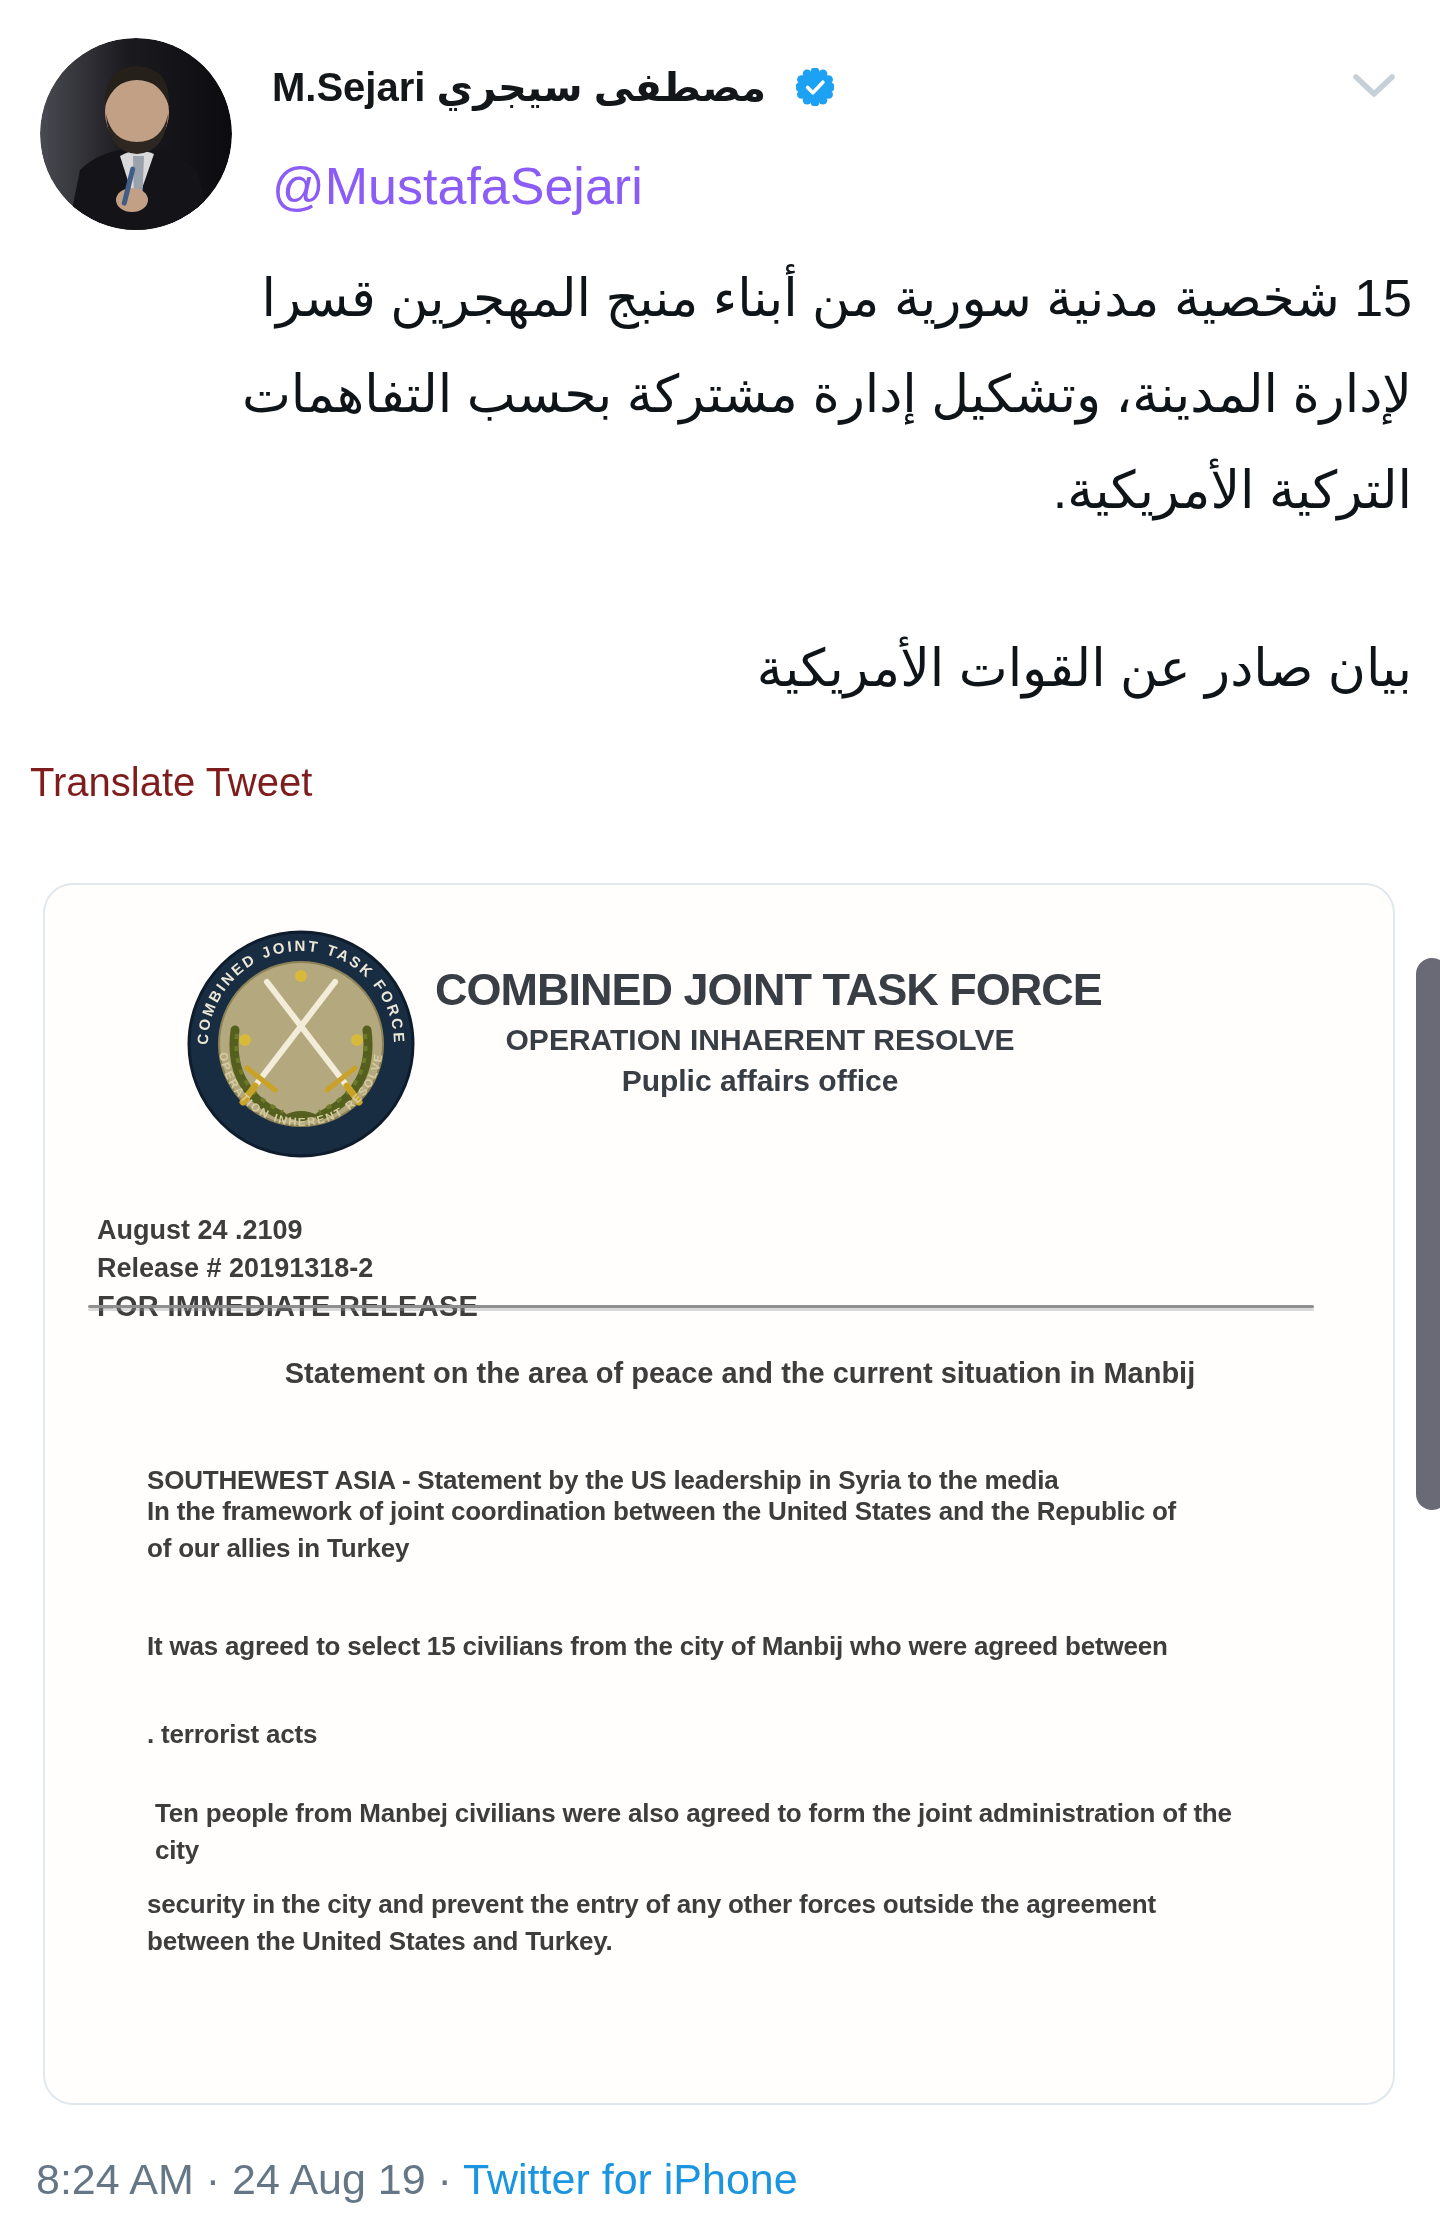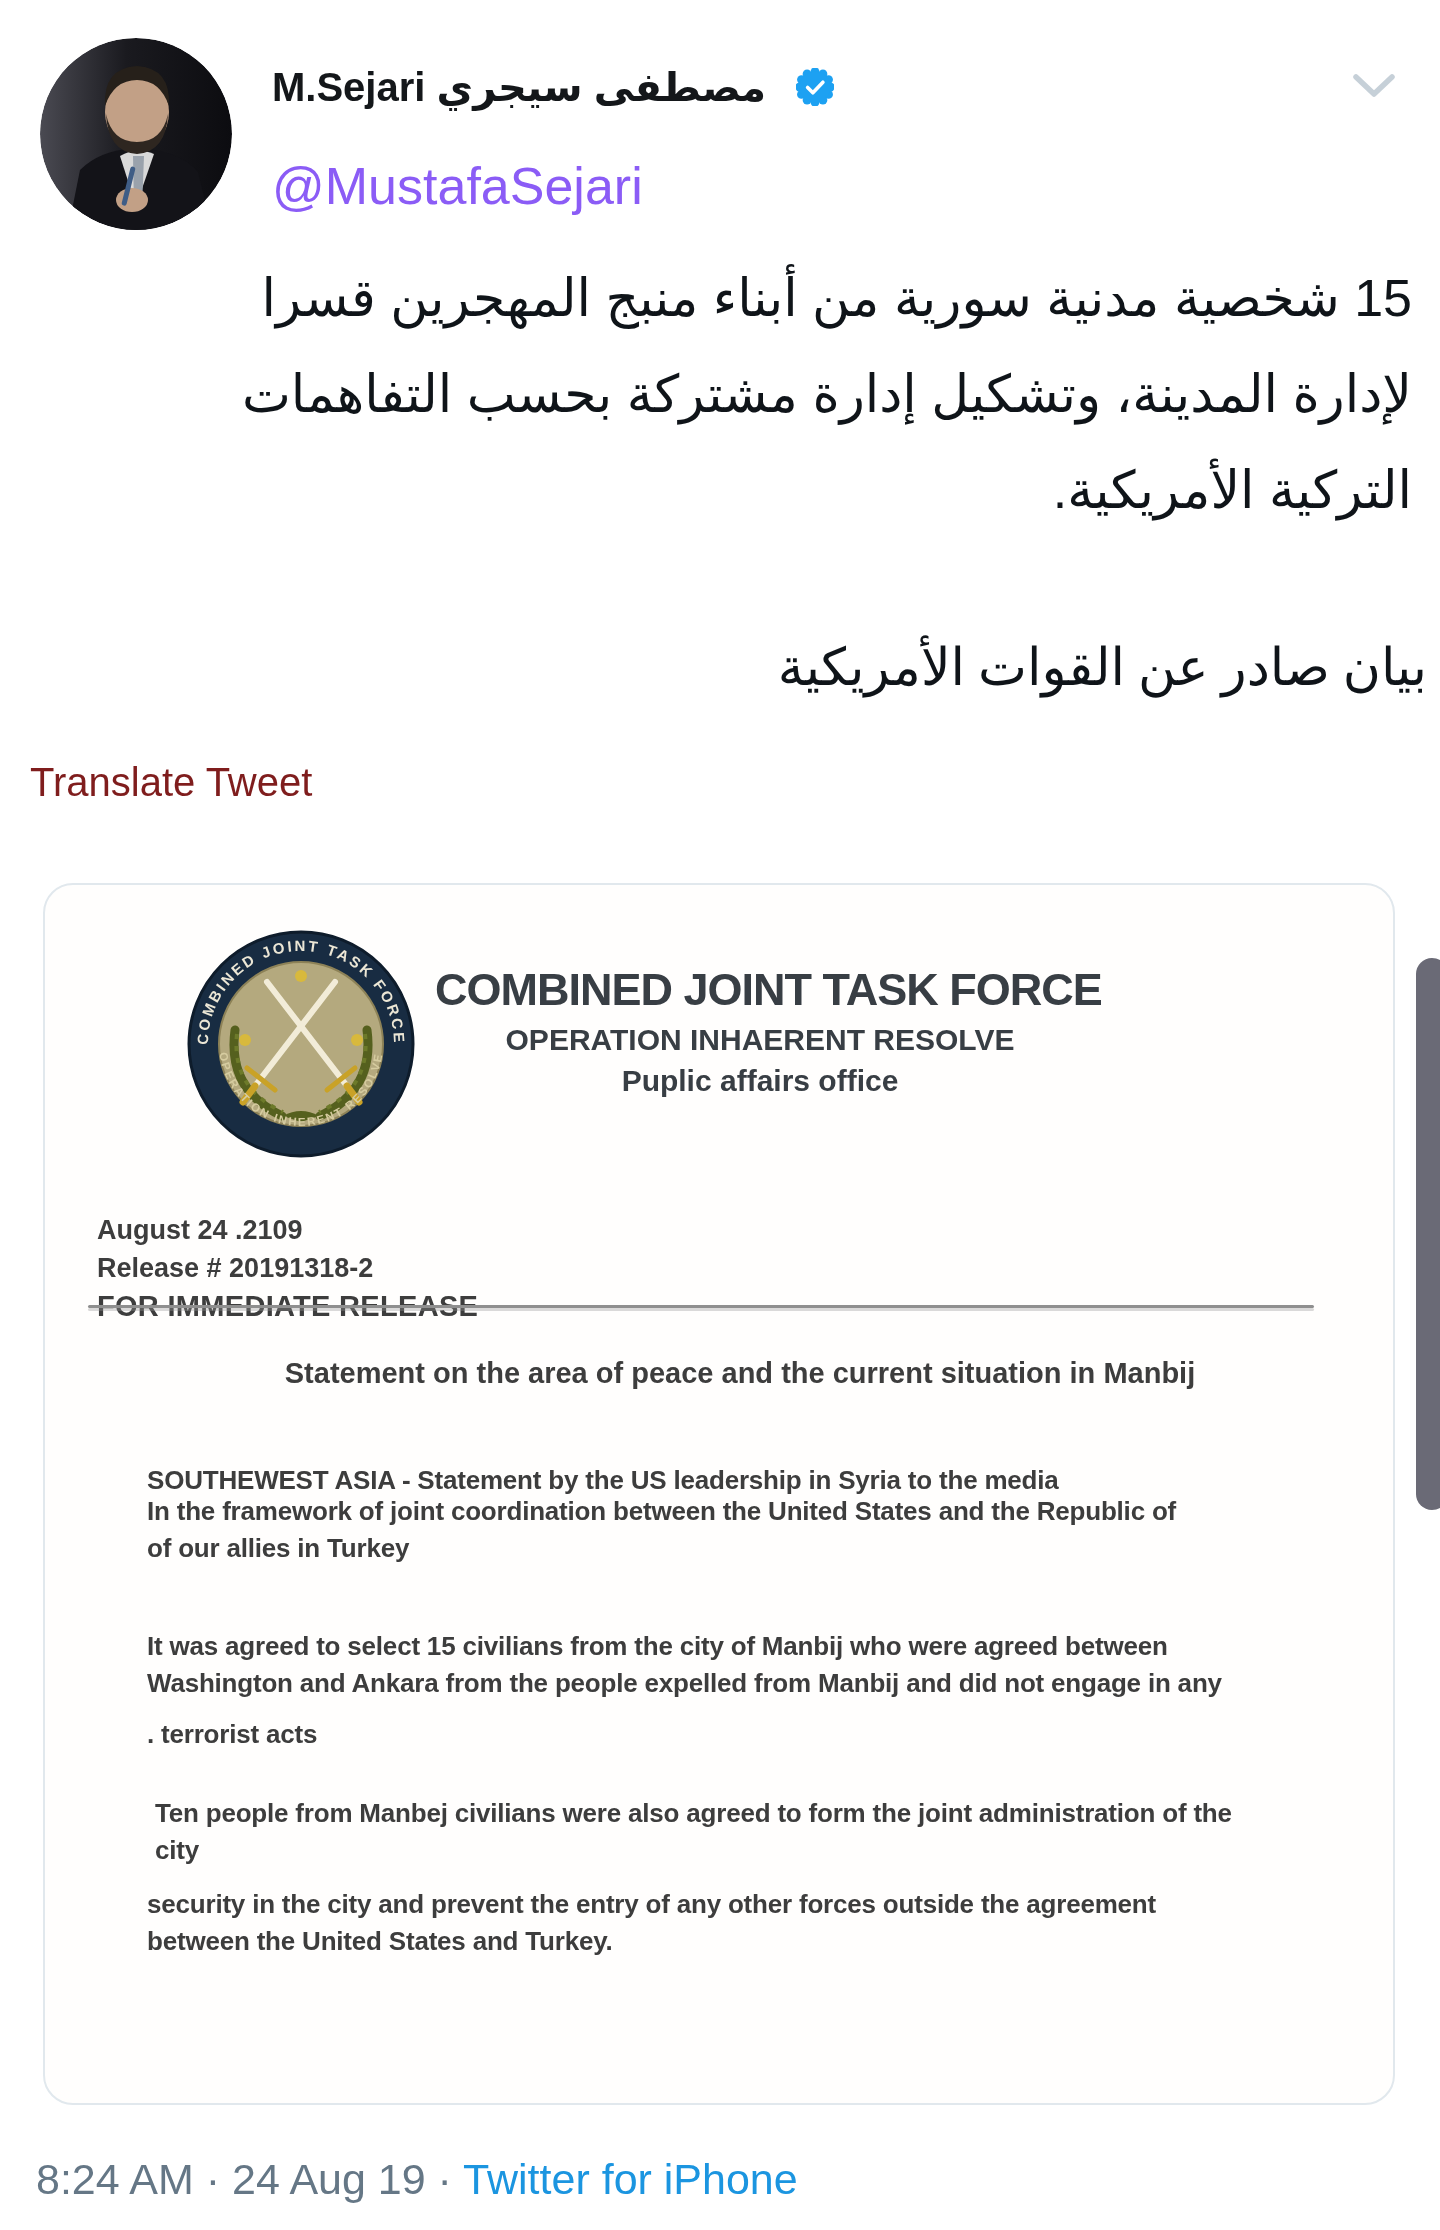--- a/index.html
+++ b/index.html
@@ -11,22 +11,22 @@
   .avatar{position:absolute;left:40px;top:38px;width:192px;height:192px;border-radius:50%;overflow:hidden;}
   .name-row{position:absolute;left:272px;top:64px;display:flex;align-items:center;gap:30px;}
   .display-name{font-size:40px;font-weight:700;color:#14171a;white-space:nowrap;}
   .badge{width:38px;height:38px;flex:0 0 auto;}
   .handle{position:absolute;left:272px;top:156px;font-size:52px;color:#8b5cf6;}
   .chevron{position:absolute;left:1350px;top:70px;width:48px;height:30px;}
   
   .tweet-text{position:absolute;left:30px;right:28px;top:250px;direction:rtl;text-align:right;
     font-size:52px;color:#0f1419;}
   .tweet-text .line{line-height:96px;white-space:nowrap;}
-  .tweet-text-2{position:absolute;right:13px;top:620px;direction:rtl;text-align:right;
-    font-size:52px;line-height:96px;color:#0f1419;white-space:nowrap;font-family:Liberation Serif, serif;}
+  .tweet-text-2{position:absolute;right:28px;top:620px;direction:rtl;text-align:right;
+    font-size:52px;line-height:96px;color:#0f1419;white-space:nowrap;}
   .translate{position:absolute;left:30px;top:760px;font-size:40px;color:#7f1d1d;cursor:pointer;}
   
   .card{position:absolute;left:43px;top:883px;width:1352px;height:1222px;background:#fffefd;
     border:2px solid #e1e8ed;border-radius:30px;box-sizing:border-box;overflow:hidden;}
   .doc{position:absolute;inset:0;color:#3d3d3d;font-weight:700;}
   .seal{position:absolute;left:142px;top:45px;width:228px;height:228px;}
   .doc-header{position:absolute;left:390px;top:80px;width:650px;text-align:center;color:#383e44;}
   .doc-h1{font-size:45px;font-weight:700;letter-spacing:-1px;line-height:50px;white-space:nowrap;}
   .doc-h2{font-size:30px;font-weight:700;margin-top:8px;white-space:nowrap;}
   .doc-h3{font-size:30px;font-weight:700;margin-top:7px;white-space:nowrap;}
@@ -175,21 +175,20 @@
 
     <div class="doc-para p0">
         <div class="line">SOUTHEWEST ASIA -  Statement by the US leadership in Syria to the media</div>
       </div>
     <div class="doc-para p1">
         <div class="line">In the framework of joint coordination between the United States and the Republic of</div>
         <div class="line">of our allies in Turkey</div>
       </div>
     <div class="doc-para p2">
         <div class="line">It was agreed to select 15 civilians from the city of Manbij who were agreed between</div>
-        <div class="line">Washington and Ankara from the people expelled from Manbij and did not engage in any</div>
       </div>
     <div class="doc-para p3">
         <div class="line">. terrorist acts</div>
       </div>
     <div class="doc-para p4">
         <div class="line">Ten people from Manbej civilians were also agreed to form the joint administration of the</div>
         <div class="line">city</div>
       </div>
     <div class="doc-para p5">
         <div class="line">security in the city and prevent the entry of any other forces outside the agreement</div>

